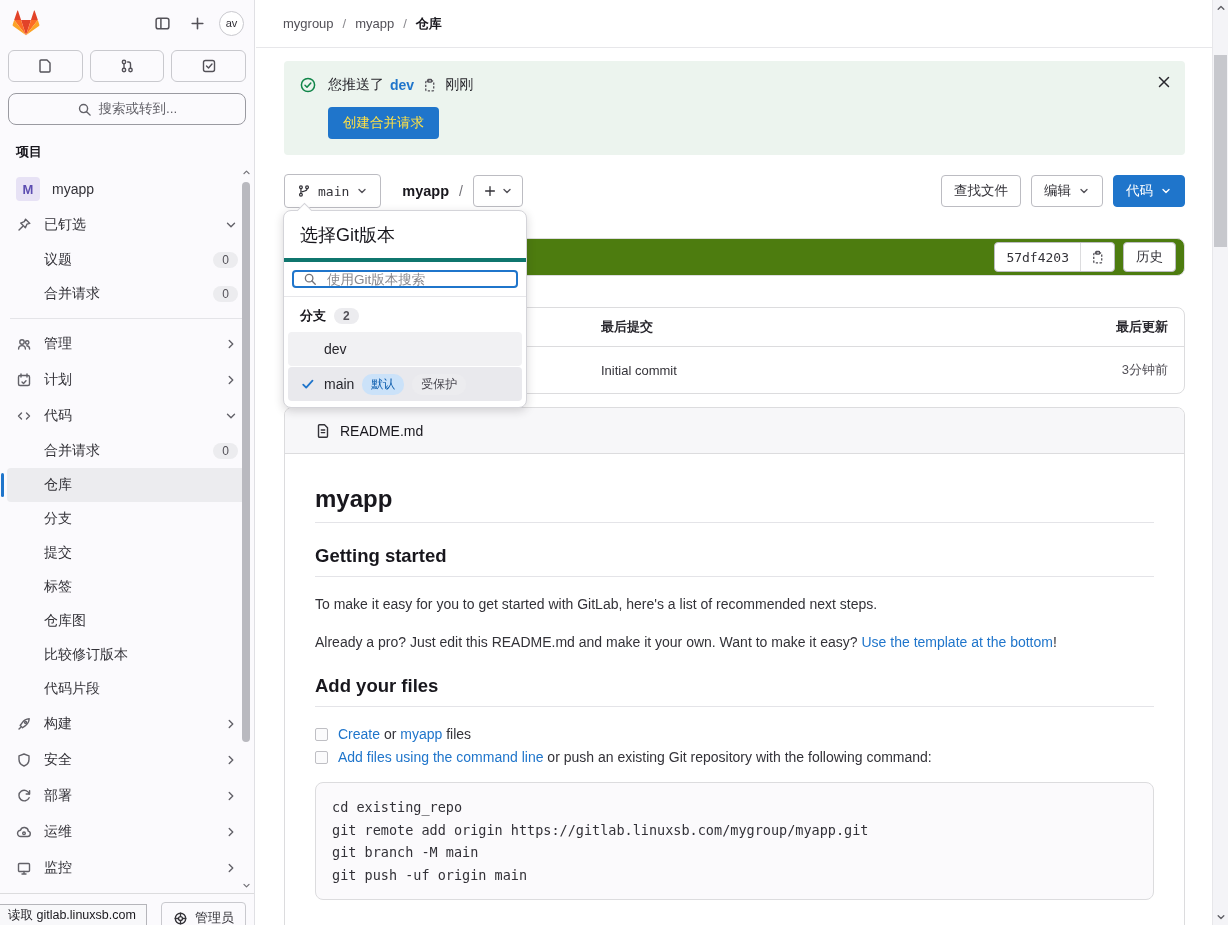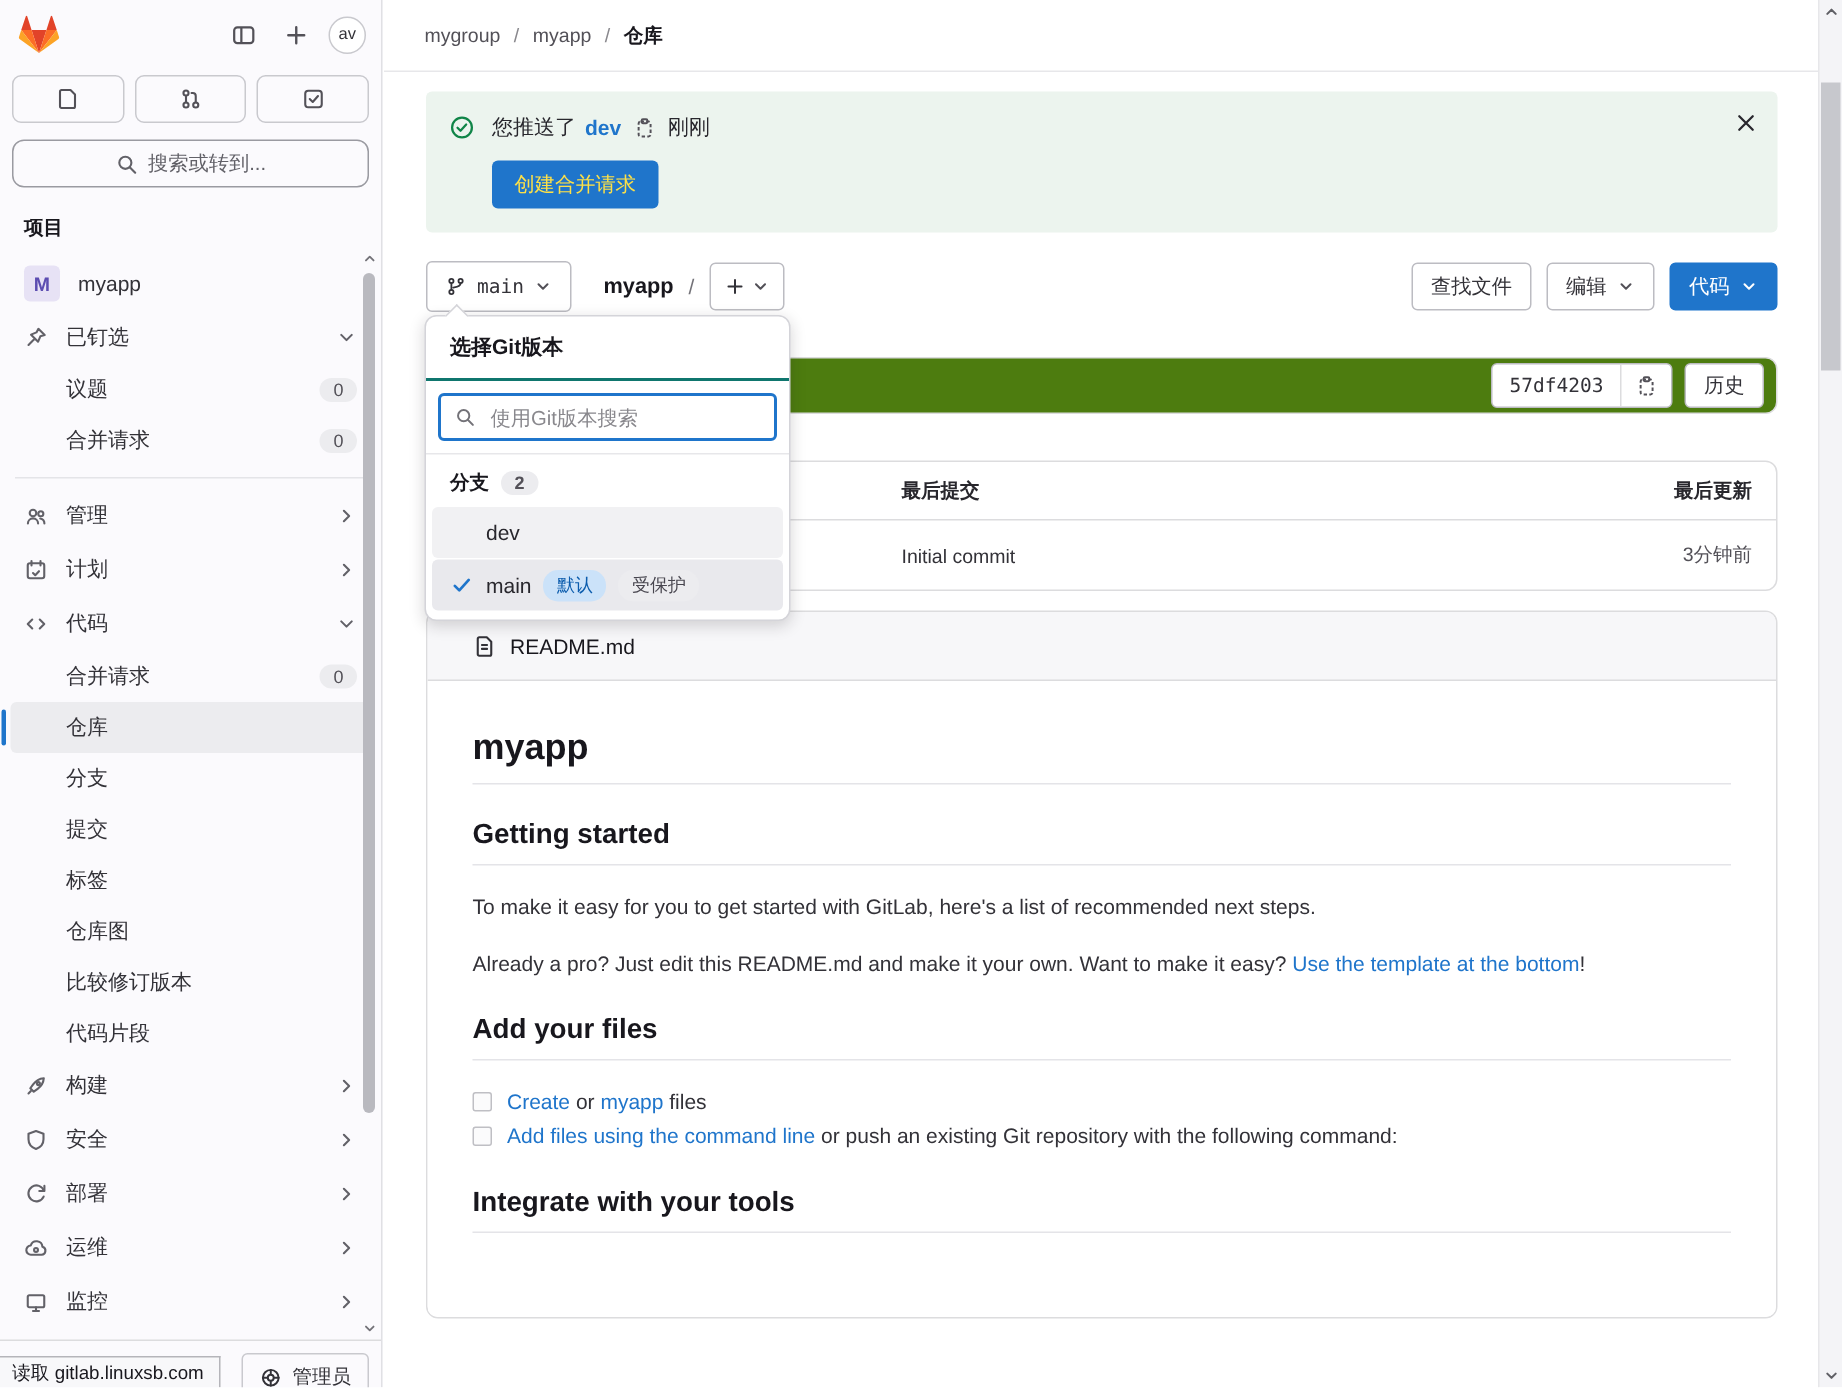--- a/index.html
+++ b/index.html
@@ -92,22 +92,22 @@
   .md-p{font-size:14px;line-height:22px;margin:0 0 16px}
   .md-link{color:#1f75cb;text-decoration:none;cursor:pointer}
   .md-list{margin:0 0 14px;padding:0;list-style:none}
   .md-li{font-size:14px;line-height:22px;margin:1px 0}
   .md-check{display:inline-block;width:13px;height:13px;border:1px solid #bfbfc4;border-radius:2px;background:#fbfbfc;margin-right:10px;vertical-align:-2px}
   .md-pre{background:#fbfafc;border:1px solid #dcdcde;border-radius:8px;padding:13px 16px;font-family:"DejaVu Sans Mono","Liberation Mono",monospace;font-size:13.5px;line-height:22.5px;color:#333238;margin:14px 0 22px;white-space:pre}
 
   
   .ref-dd{position:absolute;left:283px;top:210px;width:244px;background:#fff;border:1px solid #d4d4d9;border-radius:8px;box-shadow:0 3px 10px rgba(31,30,36,.18);z-index:30}
   .ref-dd::before{content:"";position:absolute;left:15px;top:-6px;width:10px;height:10px;background:#fff;border-left:1px solid #d4d4d9;border-top:1px solid #d4d4d9;transform:rotate(45deg)}
-  .dd-title{font-size:14px;font-weight:bold;padding:12px 16px 11px;border-bottom:2px solid #0f766e;color:#18171d}
-  .dd-search{margin:8px;height:32px;border:2px solid #1f75cb;border-radius:4px;display:flex;align-items:center;padding:0 9px;gap:8px;color:#737278}
+  .dd-title{font-size:18px;font-weight:normal;padding:12px 16px 11px;border-bottom:4px solid #0f766e;color:#18171d}
+  .dd-search{margin:8px;height:18px;border:2px solid #1f75cb;border-radius:4px;display:flex;align-items:center;padding:0 9px;gap:8px;color:#737278}
   .dd-search input{border:none;outline:none;flex:1;font-size:13.5px;color:#18171d;background:transparent;font-family:inherit;min-width:0}
   .dd-search input::placeholder{color:#89888d}
   .dd-sep{height:1px;background:#e7e7ea}
   .dd-section{display:flex;align-items:center;gap:8px;padding:10px 16px 6px;font-size:13px;font-weight:bold;color:#18171d}
   .dd-list{padding:0 4px 5px}
   .dd-item{height:34px;display:flex;align-items:center;gap:8px;padding:0 8px 0 12px;border-radius:4px;font-size:14px;color:#28272d;margin:1px 0;cursor:pointer}
   .dd-item.focused{background:#f1f1f3}
   .dd-item.selected{background:#e9e9ed}
   .dd-check{width:16px;height:16px;flex:none;color:#1f75cb}
   .badge-info{background:#cbe2f9;color:#0b5cad;font-size:12px;border-radius:10px;padding:2px 9px}
@@ -522,20 +522,24 @@
         <div class="readme-body">
           <h1 class="md-h1">myapp</h1>
           <h2 class="md-h2">Getting started</h2>
           <p class="md-p">To make it easy for you to get started with GitLab, here's a list of recommended next steps.</p>
           <p class="md-p"><span>Already a pro? Just edit this README.md and make it your own. Want to make it easy? </span><span class="md-link">Use the template at the bottom</span><span>!</span></p>
           <h2 class="md-h2">Add your files</h2>
           <ul class="md-list">
             <li class="md-li"><span class="md-check"></span><span class="md-link">Create</span><span> or </span><span class="md-link">myapp</span><span> files</span></li>
             <li class="md-li"><span class="md-check"></span><span class="md-link">Add files using the command line</span><span> or push an existing Git repository with the following command:</span></li>
           </ul>
+          <pre class="md-pre"><span>cd existing_repo</span>
+<span>git remote add origin https://gitlab.linuxsb.com/mygroup/myapp.git</span>
+<span>git branch -M main</span>
+<span>git push -uf origin main</span></pre>
           <h2 class="md-h2">Integrate with your tools</h2>
         </div>
       </div>
 
     </div>
   </div>
 
   <div class="ref-dd">
     <div class="dd-title">选择Git版本</div>
     <div class="dd-search">

